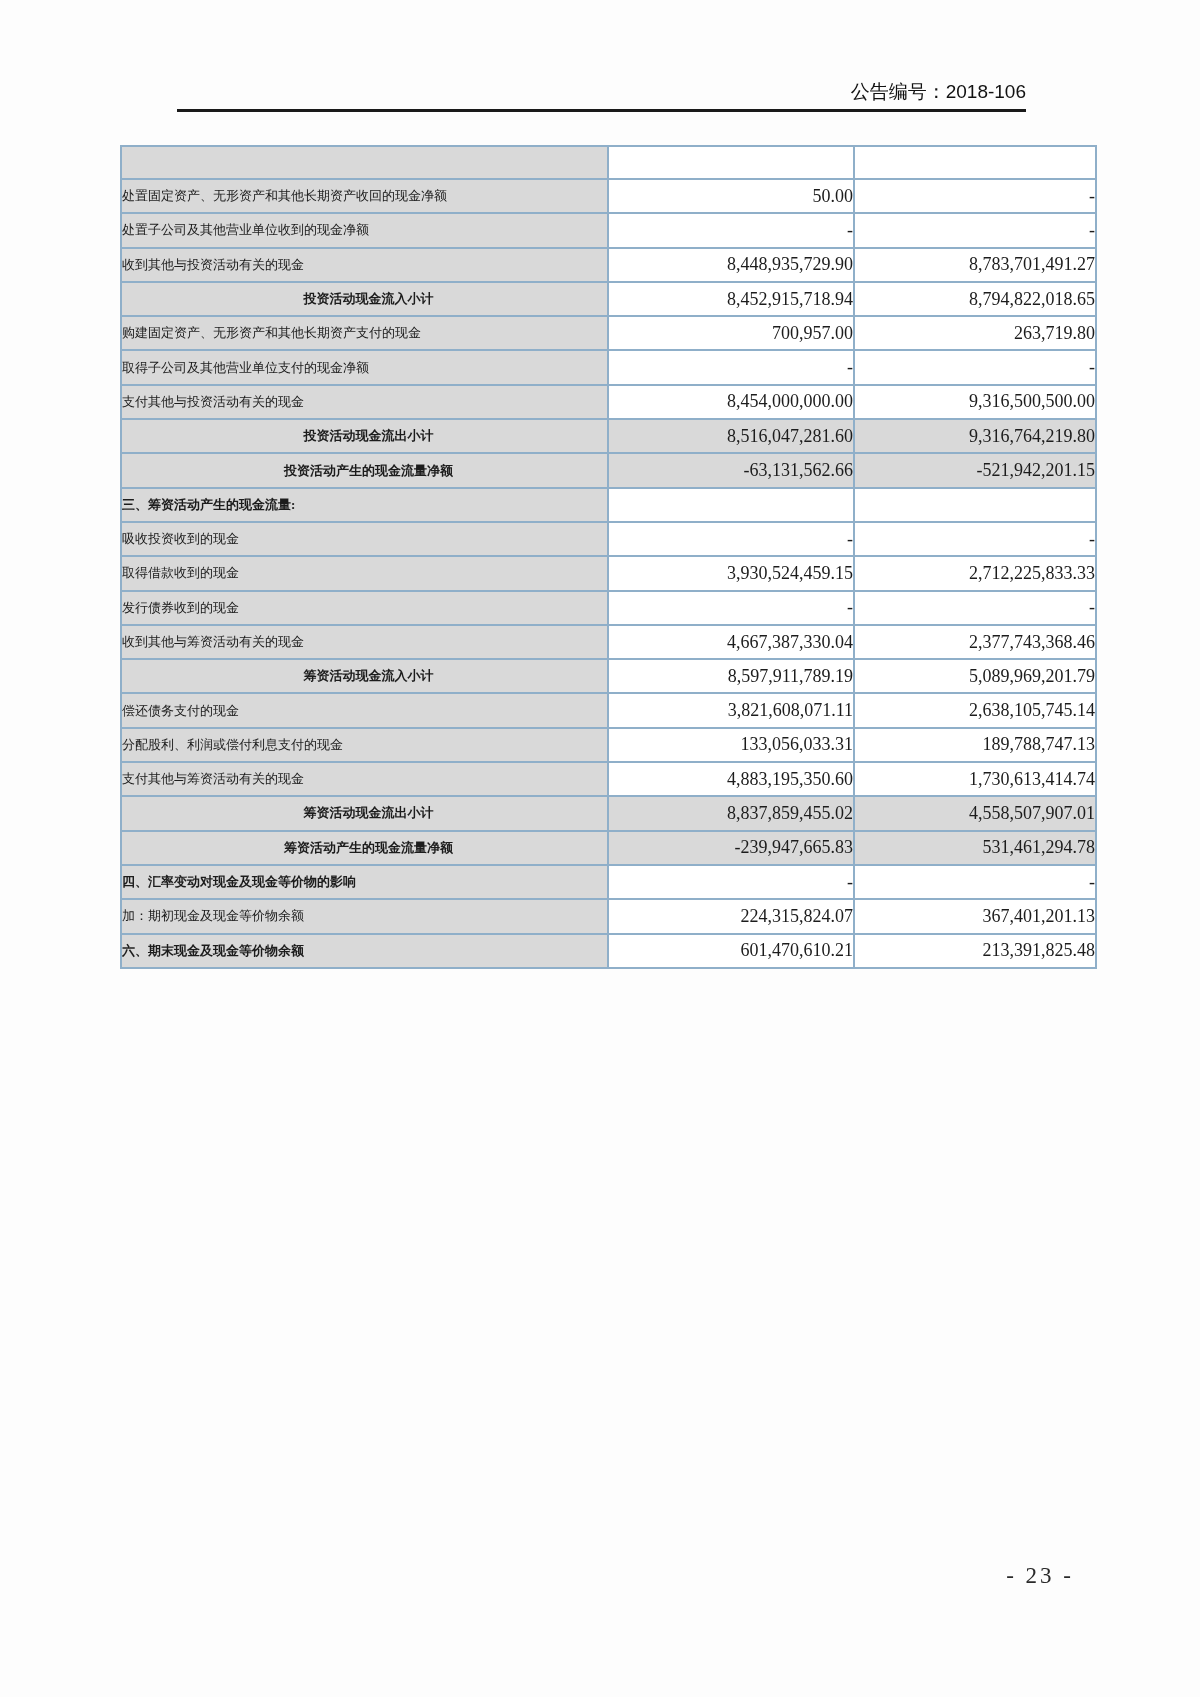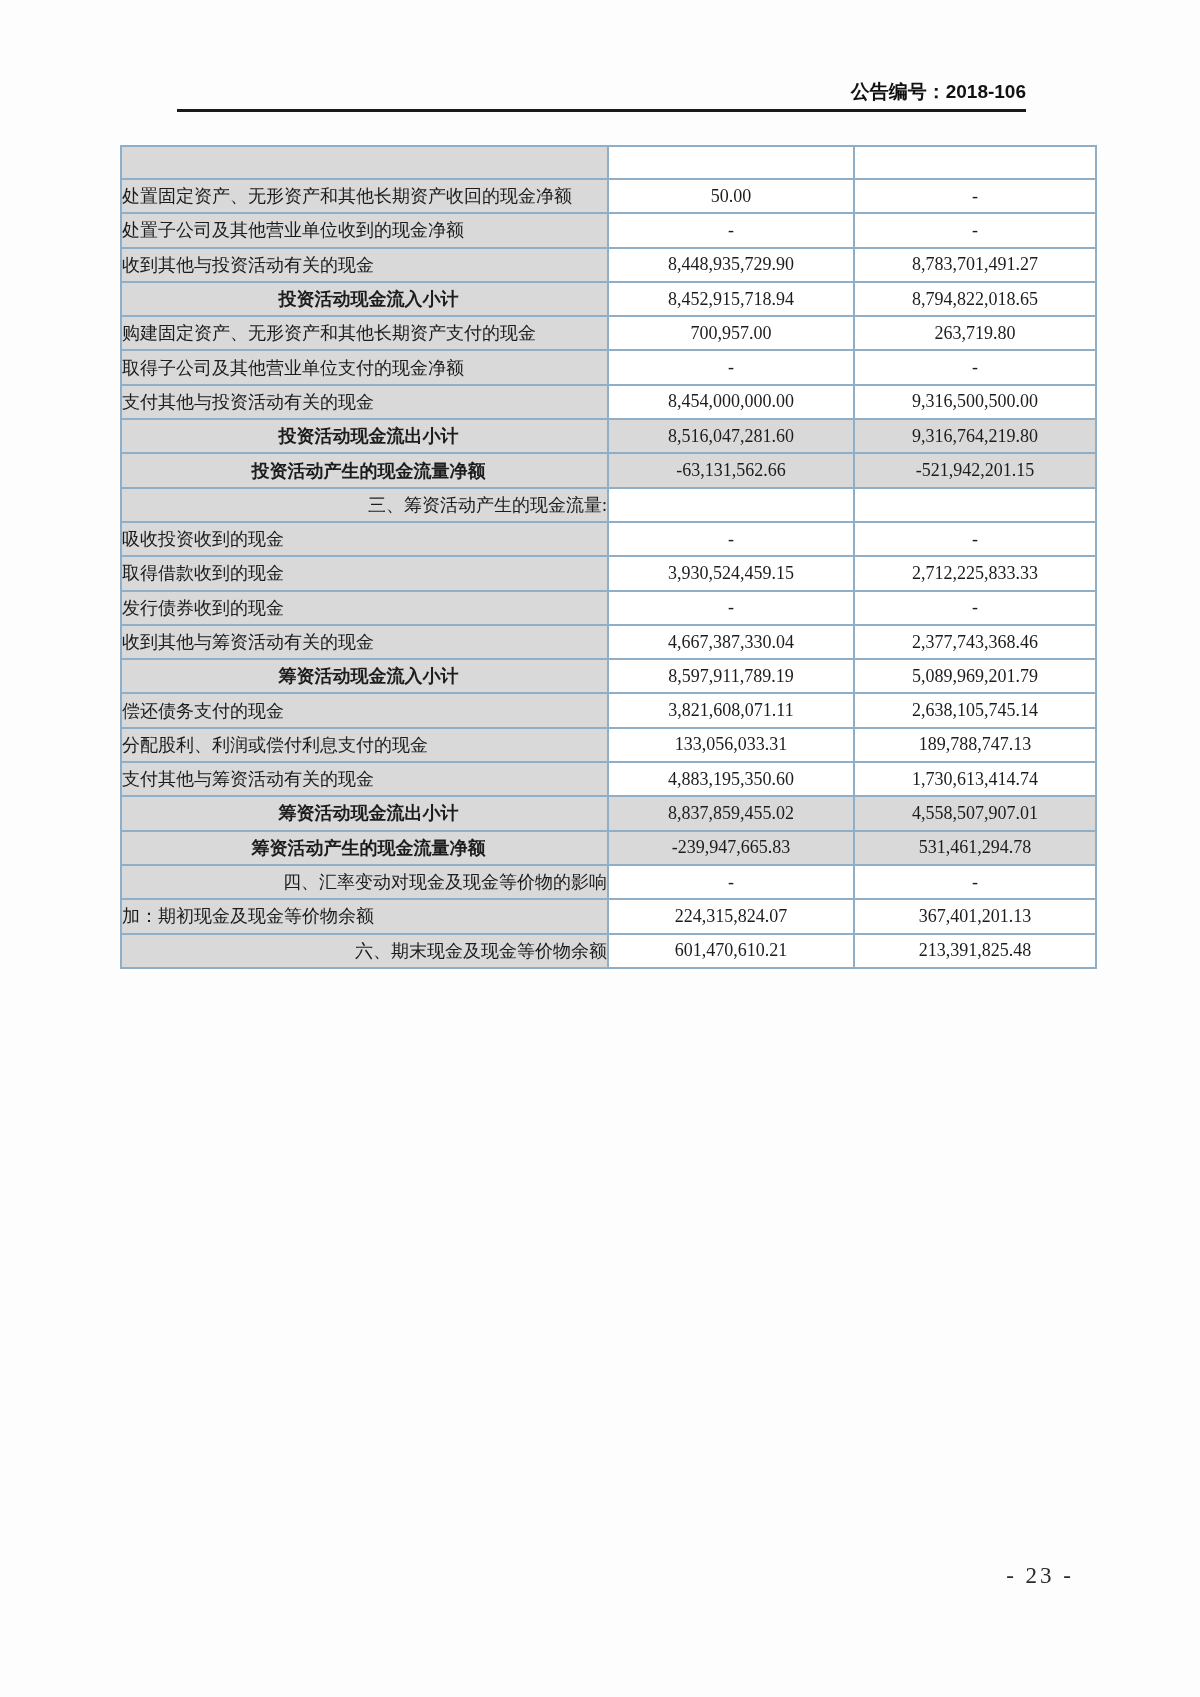--- a/index.html
+++ b/index.html
@@ -9,21 +9,21 @@
     margin:0 auto;
     background:#fdfdfd;
     overflow:hidden;
     font-family:"Liberation Serif","DejaVu Serif",serif;
   }
   .notice{
     position:absolute;
     top:79px;
     right:174px;
     font-family:"Liberation Sans","DejaVu Sans",sans-serif;
-    font-weight:bold;
+    font-weight:normal;
     font-size:19px;
     color:#111;
     white-space:nowrap;
   }
   .rule{
     position:absolute;
     left:177px;
     top:109px;
     width:849px;
     height:3px;
@@ -42,37 +42,37 @@
     height:32.3px;
     padding:0;
     vertical-align:middle;
     color:#1c1c1c;
     overflow:hidden;
     white-space:nowrap;
   }
   tr.header-row td{height:31px;}
   td.label{
     background:var(--shade,#d9d9d9);
-    font-size:18px;
+    font-size:13px;
     text-align:left;
     padding-left:12px;
   }
   td.num{
     background:#ffffff;
     font-size:18px;
-    text-align:center;
+    text-align:right;
     padding-right:10px;
   }
   tr.shaded td.num{background:var(--shade,#d9d9d9);font-family:Liberation Serif, serif;}
   tr.subtotal td.label{
     text-align:center;
     font-weight:bold;
     padding-left:8px;
   }
-  tr.section td.label{font-weight:normal;text-align:right;}
+  tr.section td.label{font-weight:bold;}
   .pagenum{
     position:absolute;
     top:1563px;
     left:964px;
     width:110px;
     text-align:right;
     font-size:23px;
     color:#2a2a2a;
     letter-spacing:3px;
     white-space:nowrap;

